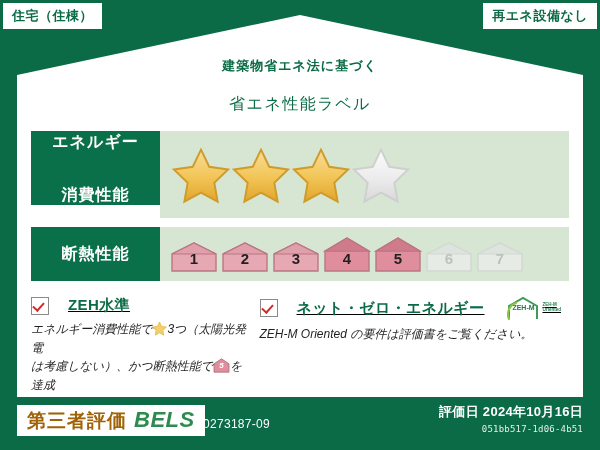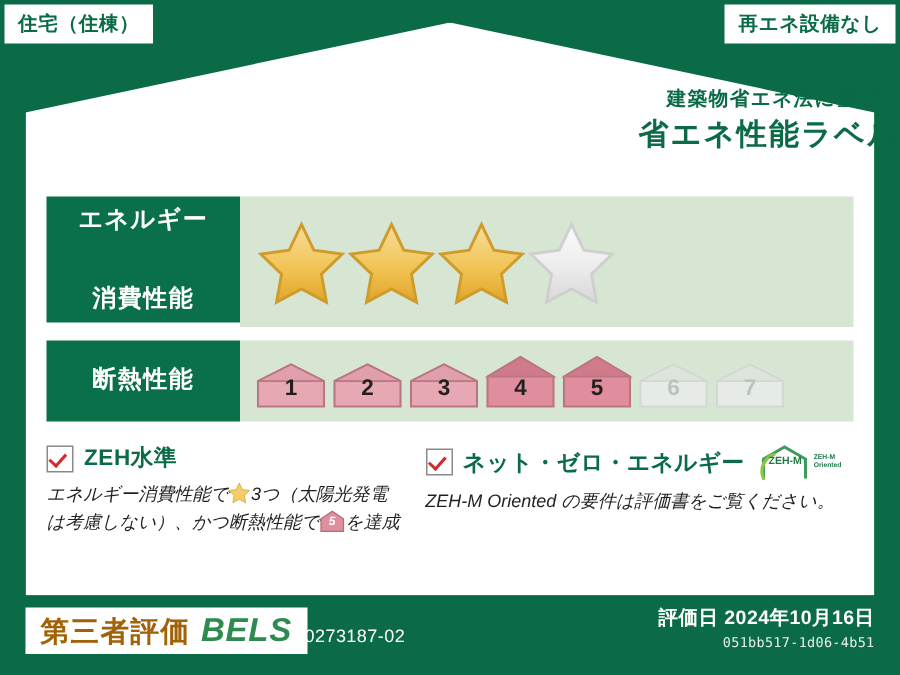--- a/index.html
+++ b/index.html
@@ -34,45 +34,45 @@
     left:17px;right:17px;top:15px;bottom:53px;
     background:#ffffff;
     -webkit-clip-path:polygon(0% 60px,50% 0%,100% 60px,100% 100%,0% 100%);
     clip-path:polygon(0% 60px,50% 0%,100% 60px,100% 100%,0% 100%);
     z-index:2;
   }
 
   
   .heading{
     position:absolute;left:0;right:0;top:58px;
-    text-align:right;z-index:4;
+    text-align:center;z-index:4;
     color:#0a6b46;
   }
   .heading .sub{
     font-size:13px;font-weight:bold;letter-spacing:1px;line-height:1.2;
   }
   .heading .main{
-    font-size:20px;font-weight:bold;letter-spacing:1.5px;margin-top:4px;line-height:1.2;
+    font-size:16px;font-weight:normal;letter-spacing:1.5px;margin-top:20px;line-height:1.2;
   }
 
   
   .perf-panel{position:absolute;left:31px;right:31px;top:131px;z-index:4;}
   .perf-row{display:flex;align-items:stretch;margin-bottom:9px;}
   .perf-row:last-child{margin-bottom:16px;}
   .row-label{
     background:#0a7049;color:#ffffff;
     font-weight:bold;font-size:16px;letter-spacing:1px;
     display:flex;flex-direction:column;align-items:center;justify-content:center;
     width:129px;flex:0 0 129px;text-align:center;line-height:1.35;
   }
   .row-body{
     flex:1 1 auto;background:#d7e6d2;
     display:flex;align-items:center;
   }
-  .row-energy .row-label{height:84px;gap:31px;}
+  .row-energy .row-label{height:74px;gap:31px;}
   .row-energy .row-body{height:87px;padding-left:12px;}
   .row-insul  .row-label{height:54px;font-size:16px;}
   .row-insul  .row-body{height:54px;padding-left:10px;}
 
   
   .stars{display:flex;align-items:center;gap:2px;}
   .star{width:58px;height:58px;display:block;}
 
   
   .houses{display:flex;align-items:flex-end;gap:3px;}
@@ -81,21 +81,21 @@
   .hnum{
     position:absolute;left:0;right:0;bottom:5px;
     text-align:center;font-size:15px;font-weight:bold;
     color:#231f20;pointer-events:none;
   }
   .hbox.off .hnum{color:#b9c4bc;}
 
   
   .notes{position:absolute;left:31px;right:31px;top:296px;z-index:4;display:flex;}
   .note{flex:1 1 50%;padding-right:8px;}
-  .note-head{display:flex;align-items:center;gap:7px;}
+  .note-head{display:flex;align-items:center;gap:19px;text-decoration:underline;}
   .chk{
     width:16px;height:16px;border:1px solid #8a8a8a;background:#fff;
     display:inline-block;position:relative;flex:0 0 16px;
   }
   .chk:after{
     content:"";position:absolute;left:3px;top:2px;
     width:5px;height:9px;border:solid #d42a2a;border-width:0 2.6px 2.6px 0;
     transform:rotate(42deg);
   }
   .note-title{
@@ -297,20 +297,20 @@
       <div class="note-body">ZEH-M Oriented の要件は評価書をご覧ください。</div>
     </div>
 
   </div>
 
   <div class="footer">
     <div class="bels">
       <span class="jp">第三者評価</span>
       <span class="en">BELS</span>
     </div>
-    <div class="bels-num">0273187-02</div>
+    <div class="bels-num">0273187-09</div>
     <div class="eval">
       <div class="date">評価日 2024年10月16日</div>
       <div class="uid">051bb517-1d06-4b51</div>
     </div>
   </div>
 
 </div>
 
 </body></html>

